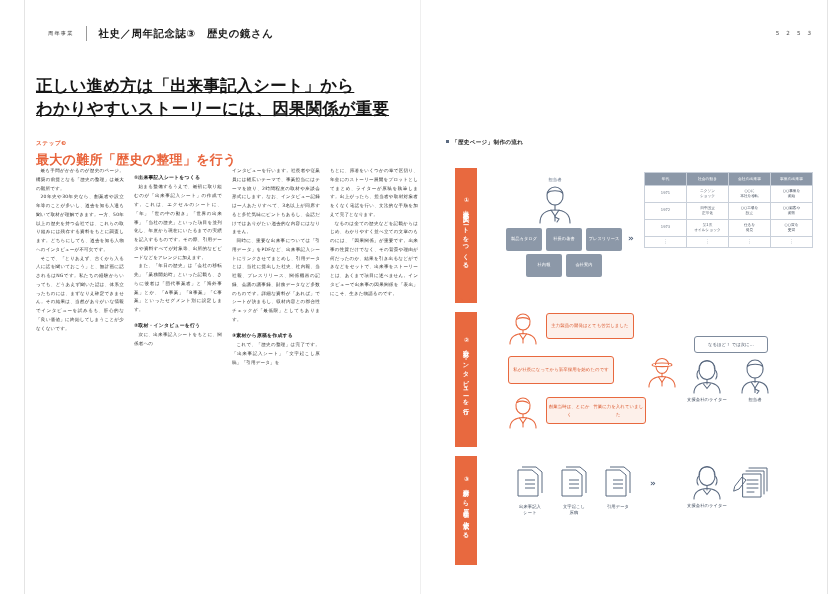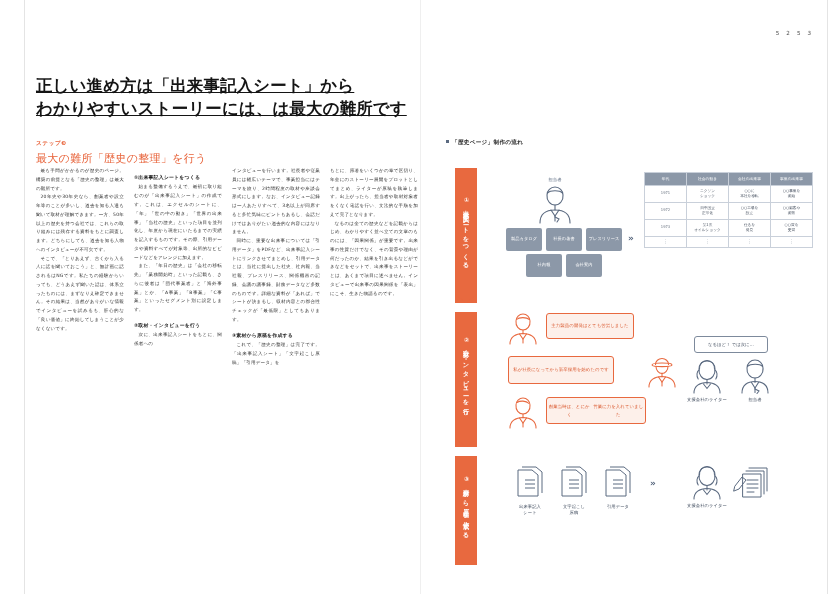--- a/index.html
+++ b/index.html
@@ -32,21 +32,21 @@
 
   
   .headline{
     position:absolute;left:36px;top:74px;
     font-size:16.4px;font-weight:700;color:#141414;
     line-height:1.42;letter-spacing:.2px;text-decoration:underline;
   }
 
   
   .steplabel{position:absolute;left:36px;top:140px;font-size:5.6px;color:#e8633a;font-weight:700;letter-spacing:.6px;}
-  .stephead{position:absolute;left:36px;top:151px;font-size:11px;color:#e8633a;font-weight:400;letter-spacing:.3px;}
+  .stephead{position:absolute;left:36px;top:151px;font-size:13px;color:#e8633a;font-weight:700;letter-spacing:.3px;}
 
   
   .col{
     position:absolute;top:167px;width:88px;
     font-size:4.55px;line-height:1.93;color:#303030;
     text-align:justify;letter-spacing:.18px;
   }
   .col p{margin:0 0 0 0;text-indent:4.5px;}
   .col p.noind{text-indent:0;}
   .col h4{margin:6px 0 1px 0;font-size:4.9px;font-weight:700;color:#1b1b1b;letter-spacing:.2px;}
@@ -123,27 +123,32 @@
 </style>
 </head>
 <body>
 
 <div class="page">
 
   <div class="edge-left"></div>
   <div class="spine"></div>
   <div class="edge-right"></div>
 
+  <div class="hdr">
+    <div class="hdr-kicker">周年事業</div>
+    <div class="hdr-rule"></div>
+    <div class="hdr-title">社史／周年記念誌③　歴史の鏡さん</div>
+  </div>
   <div class="pgnums">
     <span>52</span><span>53</span>
   </div>
 
   <div class="headline">
     <div>正しい進め方は「出来事記入シート」から</div>
-    <div>わかりやすいストーリーには、は最大の難所です</div>
+    <div>わかりやすいストーリーには、因果関係が重要</div>
   </div>
 
   <div class="steplabel">ステップ❸</div>
   <div class="stephead">最大の難所「歴史の整理」を行う</div>
 
   <div class="col" id="c1">
       <p>最も手間がかかるのが歴史のページ。構築の前提となる「歴史の整理」は最大の難所です。</p>
       <p>20年史や30年史なら、創業者や設立年等のことが多いし、過去を知る人達も聞いて取材が理解できます。一方、50年以上の歴史を持つ会社では、これらの取り組みには残存する資料をもとに調査します。どちらにしても、過去を知る人物へのインタビューが不可欠です。</p>
       <p>そこで、「とりあえず、古くから入る人に話を聞いておこう」と、無計画に話されるはNGです。私たちの経験からいっても、どうあえず聞いた話は、体系立ったものには、まずなりえ確定できません。その結果は、当然がありがいな情報でインタビューを試みるも、肝心的な「良い価値」に終始してしまうことが少なくないです。</p>
     </div>

